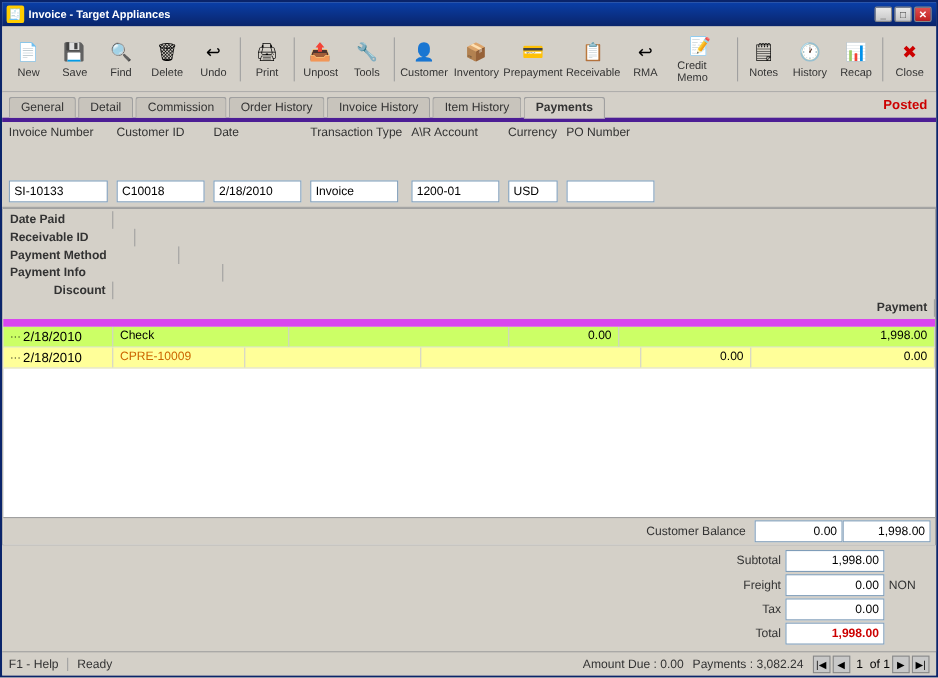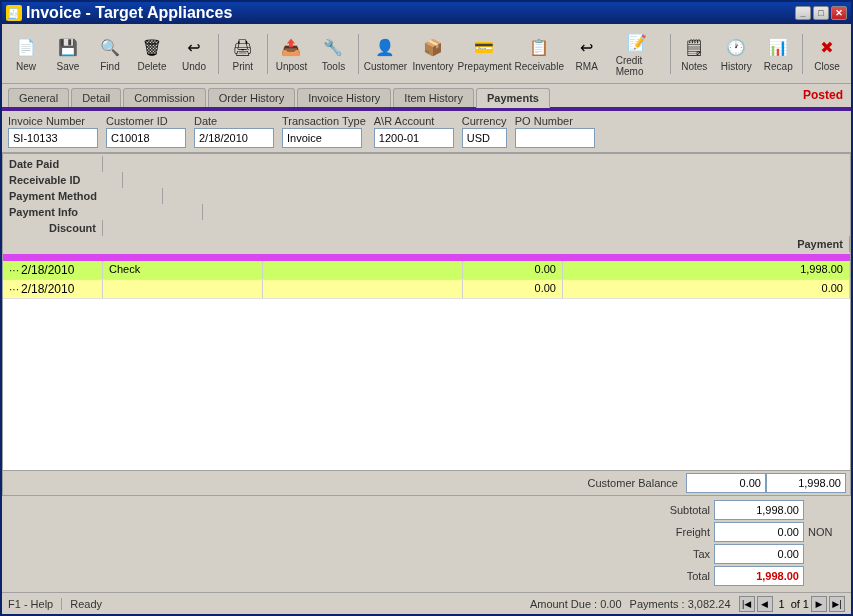--- a/index.html
+++ b/index.html
@@ -3,39 +3,39 @@
   <meta charset="utf-8">
   <style>
     * { box-sizing: border-box; margin: 0; padding: 0; font-family: 'Segoe UI', Tahoma, Arial, sans-serif; font-size: 12px; }
     body { background: #d4d0c8; width: 853px; height: 616px; overflow: hidden; }
     
     .window { width: 853px; height: 616px; border: 2px solid #0a246a; background: #d4d0c8; display: flex; flex-direction: column; }
     
     .title-bar { background: linear-gradient(to bottom, #0a3fa8, #0a246a); height: 22px; display: flex; align-items: center; padding: 0 4px; justify-content: space-between; }
     .title-bar-left { display: flex; align-items: center; gap: 4px; }
     .title-bar-icon { width: 16px; height: 16px; background: #ffcc00; border-radius: 2px; display: flex; align-items: center; justify-content: center; font-size: 10px; }
-    .title-bar-text { color: white; font-size: 16px; font-weight: bold; }
+    .title-bar-text { color: white; font-size: 10px; font-weight: bold; }
     .title-bar-buttons { display: flex; gap: 2px; }
     .title-btn { width: 16px; height: 14px; border: 1px solid #888; border-radius: 2px; cursor: pointer; display: flex; align-items: center; justify-content: center; font-size: 9px; font-weight: bold; color: #333; }
     .title-btn-min { background: linear-gradient(to bottom, #e8e8e8, #c8c8c8); }
     .title-btn-max { background: linear-gradient(to bottom, #e8e8e8, #c8c8c8); }
     .title-btn-close { background: linear-gradient(to bottom, #e05050, #c02020); color: white; }
 
     .toolbar { background: #d4d0c8; border-bottom: 1px solid #a0a0a0; padding: 3px 4px; display: flex; align-items: center; gap: 2px; }
     .tool-btn { display: flex; flex-direction: column; align-items: center; padding: 2px 6px; cursor: pointer; border: 1px solid transparent; border-radius: 2px; min-width: 40px; }
     .tool-icon { width: 24px; height: 24px; display: flex; align-items: center; justify-content: center; font-size: 16px; }
     .tool-label { font-size: 10px; color: #333; margin-top: 1px; }
     .tool-separator { width: 1px; height: 40px; background: #a0a0a0; margin: 0 2px; }
 
     .tabs-bar { background: #d4d0c8; padding: 4px 6px 0; display: flex; gap: 2px; border-bottom: 4px solid #4c1d95; }
     .tab { padding: 3px 10px; border: 1px solid #a0a0a0; border-bottom: none; border-radius: 3px 3px 0 0; cursor: pointer; background: #c8c4bc; color: #333; font-size: 11px; }
     .tab.active { background: #d4d0c8; font-weight: bold; border-bottom: 1px solid #d4d0c8; margin-bottom: -1px; z-index: 1; }
 
     .fields-row { background: #d4d0c8; padding: 4px 6px; display: flex; gap: 8px; align-items: center; border-bottom: 1px solid #a0a0a0; position: relative; }
-    .field-group { display: flex; flex-direction: column; }
+    .field-group { display: flex; flex-direction: column; gap: 36px; }
     .field-label { font-size: 11px; color: #333; margin-bottom: 1px; }
     .field-input { border: 1px solid #7f9db9; background: white; padding: 2px 4px; font-size: 11px; height: 20px; }
     .fi-invoice { width: 90px; }
     .fi-customer { width: 80px; }
     .fi-date { width: 80px; }
     .fi-type { width: 80px; }
     .fi-ar { width: 80px; }
     .fi-currency { width: 45px; }
     .fi-po { width: 80px; }
     .table-header { display: flex; background: #d4d0c8; border-bottom: 7px solid #d946ef; padding: 2px 0; flex-direction: column; }
@@ -247,20 +247,21 @@
           <div class="td td-info"></div>
           <div class="td td-discount">0.00</div>
           <div class="td td-payment">1,998.00</div>
         </div>
 
         <div class="table-row row-yellow">
           <div class="td td-date">
             <span style="font-size:10px;">···</span>
             <span>2/18/2010</span>
           </div>
+          <div class="td td-recv">CPRE-10009</div>
           <div class="td td-method"></div>
           <div class="td td-info"></div>
           <div class="td td-discount">0.00</div>
           <div class="td td-payment">0.00</div>
         </div>
       </div>
 
       <div class="customer-balance-row">
         <div class="cb-spacer"></div>
         <span class="cb-label">Customer Balance</span>

